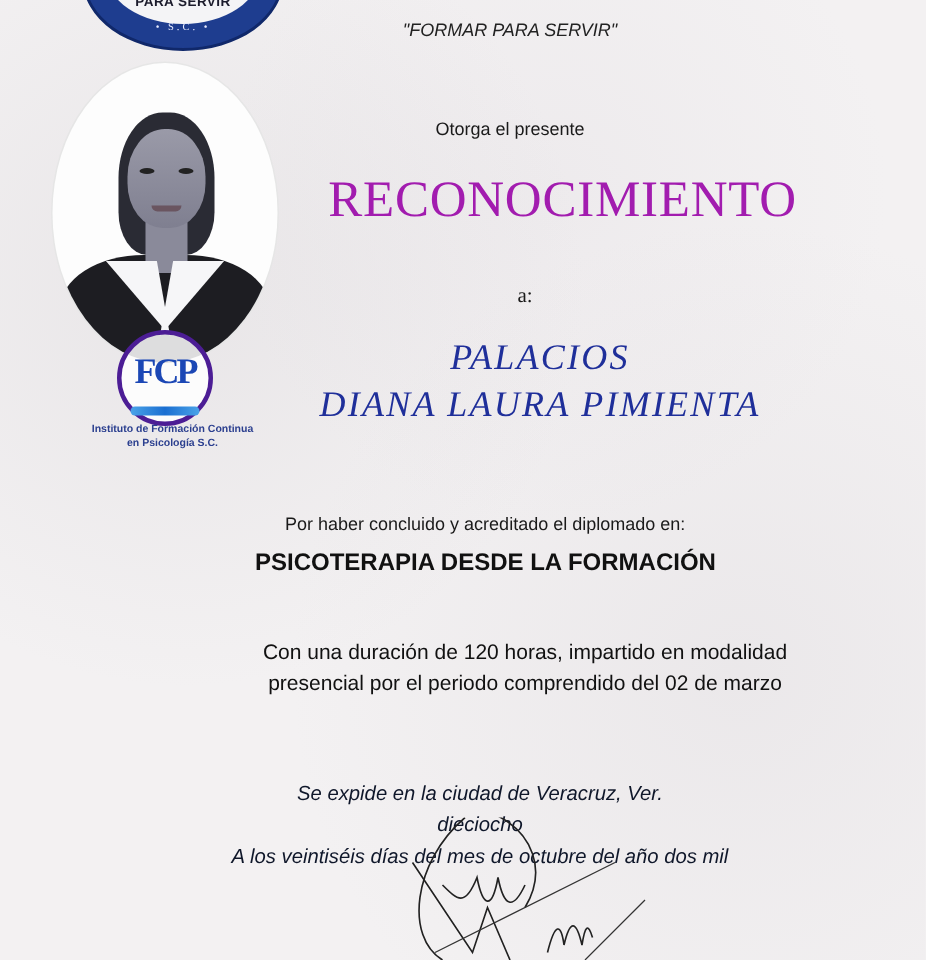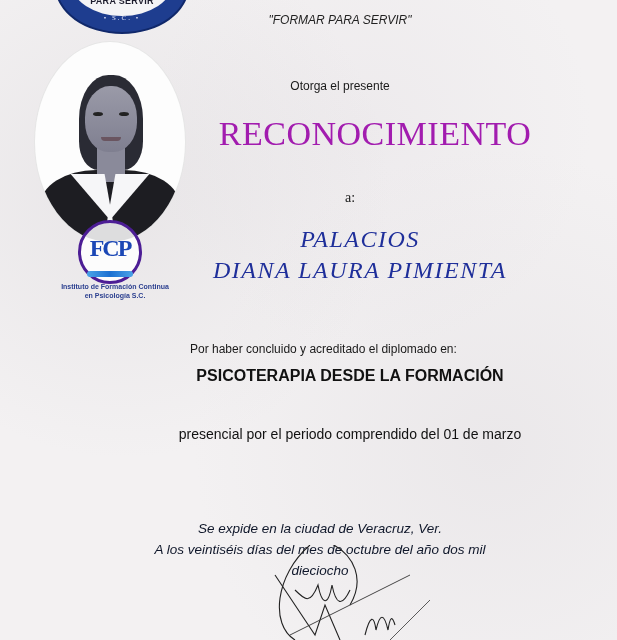--- a/index.html
+++ b/index.html
@@ -102,21 +102,21 @@
   .a-label { left:300px; top:190px; width:100px; text-align:center; font-family:"Liberation Serif", serif; font-size:14px; }
 
   .name {
     left:170px; top:224px; width:380px; text-align:center;
     font-family:"Liberation Serif", serif; font-style:italic;
     font-size:24px; line-height:31px; letter-spacing:1.5px; color:#1f2f9a;
   }
 
   .por { left:190px; top:317px; width:340px; text-align:left; font-size:12px;margin-top:25px; }
   .course {
-    left:170px; top:364px; width:360px; text-align:center;
+    left:170px; top:364px; width:360px; 
     font-size:16px; font-weight:bold; line-height:23px; color:#111;
   }
   .duration {
     left:140px; top:424px; width:420px; text-align:center;
     font-size:14px; line-height:21px; color:#111;
   }
   .expide {
     left:110px; top:518px; width:420px; text-align:center;
     font-style:italic; font-size:13.5px; line-height:21px; color:#0f172a;
   }
@@ -163,27 +163,28 @@
   <div>DIANA LAURA PIMIENTA</div>
 </div>
 
 <div class="abs por">Por haber concluido y acreditado el diplomado en:</div>
 
 <div class="abs course">
   <div>PSICOTERAPIA DESDE LA FORMACIÓN</div>
 </div>
 
 <div class="abs duration">
-  <div>presencial por el periodo comprendido del 01 de marzo</div>
+  <div>Con una duración de 120 horas, impartido en modalidad</div>
+  <div>presencial por el periodo comprendido del 02 de marzo</div>
 </div>
 
 <div class="abs expide">
   <div>Se expide en la ciudad de Veracruz, Ver.</div>
+  <div>dieciocho</div>
   <div>A los veintiséis días del mes de octubre del año dos mil</div>
-  <div>dieciocho</div>
 </div>
 
 <svg class="abs signature" viewBox="0 0 200 95">
   <path d="M40 0 C 5 30, 0 80, 25 95" fill="none" stroke="#222" stroke-width="1.1"></path>
   <path d="M60 -2 C 85 10, 95 35, 80 60" fill="none" stroke="#222" stroke-width="1.1"></path>
   <path d="M5 30 L 45 90 L 55 60 L 70 95" fill="none" stroke="#222" stroke-width="1.1"></path>
   <path d="M25 45 C 35 55, 40 60, 48 40 C 52 60, 58 62, 62 40 C 66 60, 72 62, 80 45" fill="none" stroke="#222" stroke-width="1.1"></path>
   <path d="M20 90 L 140 30" fill="none" stroke="#333" stroke-width="0.9"></path>
   <path d="M95 90 C 100 70, 104 70, 106 85 C 110 68, 114 68, 118 85 C 120 72, 122 70, 125 80" fill="none" stroke="#222" stroke-width="1.1"></path>
   <path d="M120 95 L 160 55" fill="none" stroke="#333" stroke-width="0.8"></path>

